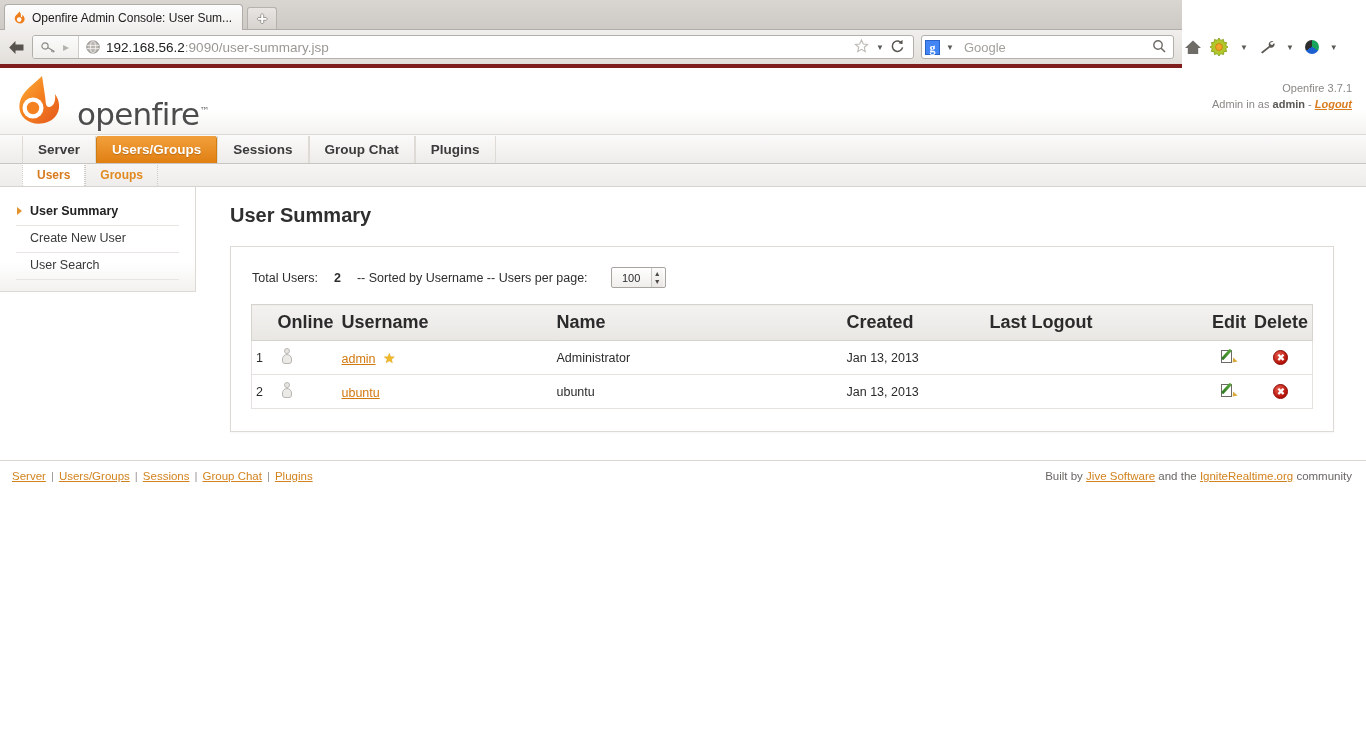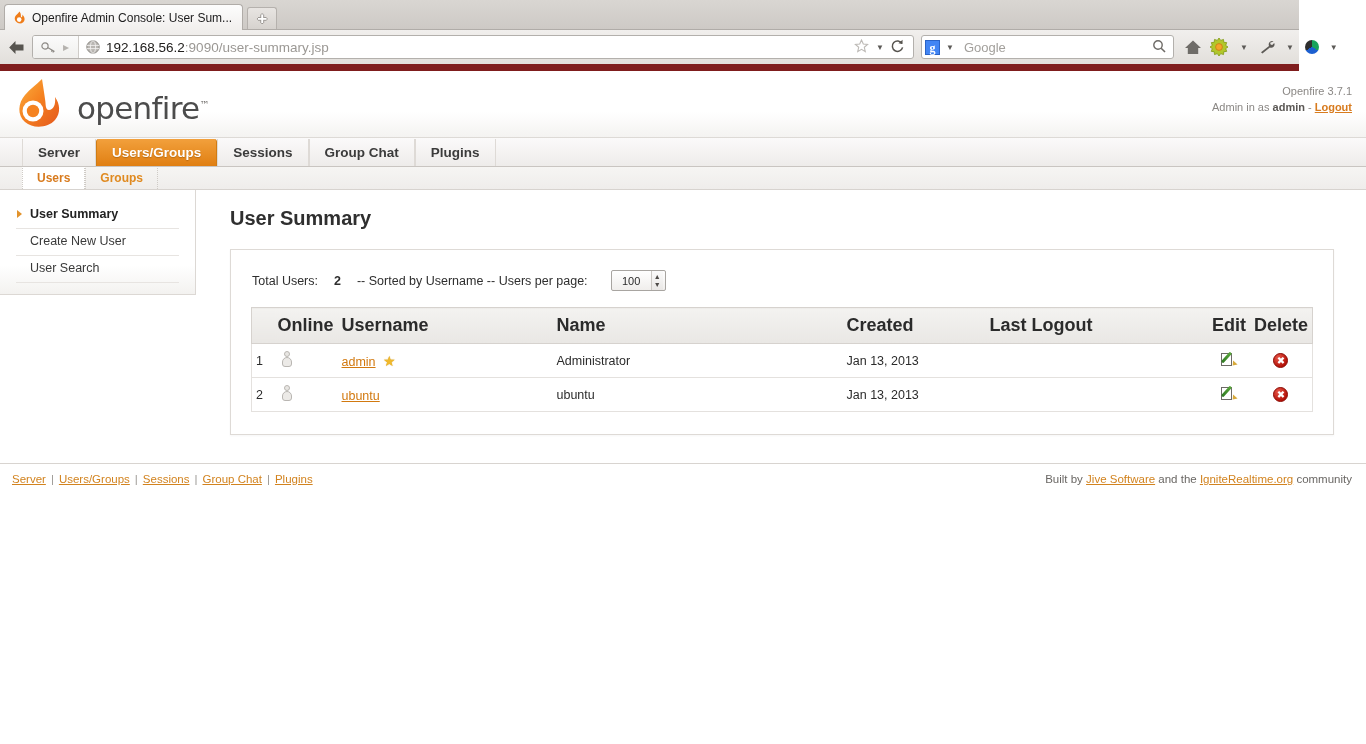--- a/index.html
+++ b/index.html
@@ -6,23 +6,23 @@
   html, body {
     margin: 0; padding: 0;
     width: 1366px; height: 744px;
     background: #ffffff;
     font-family: "Liberation Sans", sans-serif;
     overflow: hidden;
   }
 
   
   #browser-chrome {
-    width: 1299px;
+    width: 1182px;
     background: #e6e4e1;
-    border-bottom: 7px solid #7f1d1d;
+    border-bottom: 4px solid #7f1d1d;
   }
   #tabstrip {
     height: 30px;
     background: linear-gradient(#d9d6d2, #cdc9c5);
     display: flex;
     align-items: flex-end;
     padding-left: 4px;
     position: relative;
   }
   #tabstrip::after{
@@ -132,37 +132,37 @@
 
   
   #page { width:1366px; background:#fff; }
 
   #of-header {
     height: 67px;
     position: relative;
     background: linear-gradient(#ffffff, #ffffff 62%, #f4f3f1);
     border-bottom: 1px solid #dddad6;
   }
-  #logo-wrap { position:absolute; left:12px; top:6px; display:flex; align-items:center; gap:10px;}
+  #logo-wrap { position:absolute; left:12px; top:6px; display:flex; align-items:flex-end; gap:10px;}
   #flame-logo { width:55px; height:55px; position: relative; }
   #wordmark {
     font-size: 31px; color:#4c4c4c; letter-spacing:-0.7px;
     font-family:"DejaVu Sans", sans-serif; font-weight:400;
     position:relative; top:3px;
   }
   #wordmark sup { font-size:10px; vertical-align:super; color:#6e6b68; }
   #hdr-right {
     position:absolute; right:14px; top:79px;
     text-align:right; font-size:11px; color:#868380; line-height:16px;
   }
   #hdr-right.abs2 { top:0; }
   .ofver { color:#8a8784; font-size:11px; }
   .loggedin { color:#8a8784; font-size:11px;}
   .loggedin b { color:#5a5754; }
-  .loggedin a { color:#d87b1e; font-weight:bold; text-decoration:underline;}
+  .loggedin a { color:#d87b1e; font-weight:bold; text-decoration:underline;font-style:italic;}
 
   
   #maintabs {
     height: 29px;
     background: linear-gradient(#fbfafa,#eeecea);
     border-bottom: 1px solid #c9c5c1;
     display:flex;
     align-items:flex-end;
     padding-left: 22px;
     position: relative;

